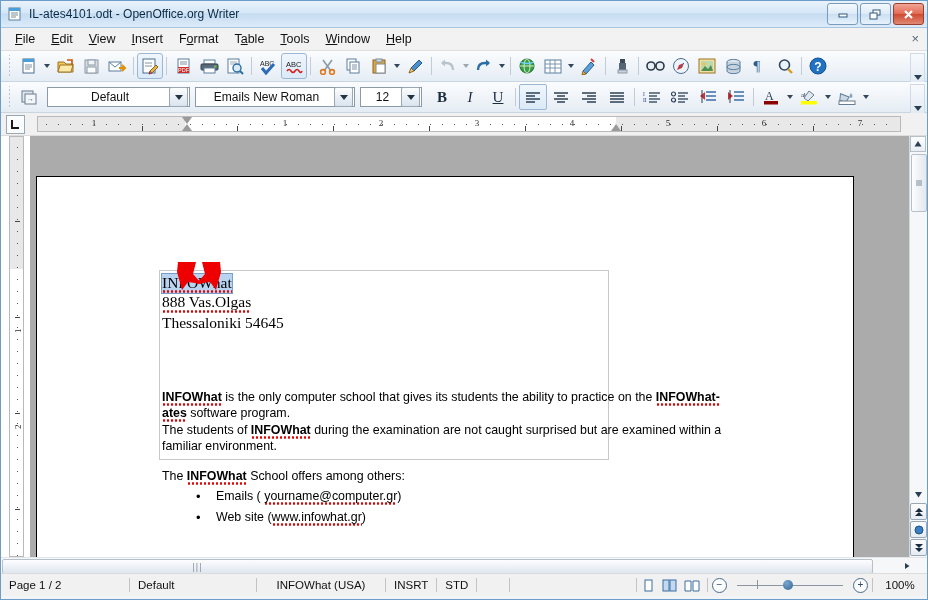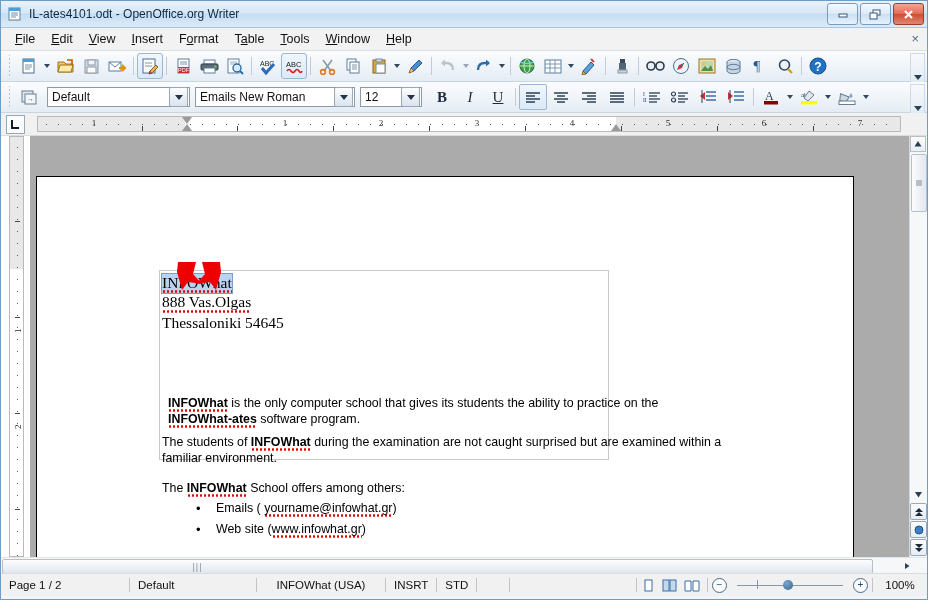--- a/index.html
+++ b/index.html
@@ -29,21 +29,21 @@
   
   .menubar{height:22px;background:#f2f2f2;border-bottom:1px solid #dedede;
     display:flex;align-items:center;padding-left:6px;position:relative;}
   .menuitem{padding:2px 8px;font-size:12.5px;color:#111;cursor:default;white-space:nowrap;}
   .menuitem u{text-decoration:underline;}
   .doc-close{position:absolute;right:8px;top:3px;color:#5a6a7a;font-size:13px;}
 
   
   .toolbar{display:flex;align-items:center;position:relative;
     background:linear-gradient(to bottom,#fbfcfe,#eef3f8 60%,#e4ecf4);
-    border-bottom:1px solid #c9d6e2;}
+    border-bottom:1px solid #c9d6e2;text-align:center;}
   .tb1{height:30px;padding-left:2px;}
   .tb2{height:30px;padding-left:2px;}
   .grip{width:9px;height:22px;flex:none;margin:0 2px;
     background-image:radial-gradient(#b8c4d0 40%,transparent 41%);
     background-size:3px 4px;background-position:3px 2px;background-repeat:repeat-y;}
   .tbtn{width:24px;height:24px;display:flex;align-items:center;justify-content:center;
     flex:none;border:1px solid transparent;border-radius:2px;}
   .tbtn.active{border:1px solid #9bb7d4;border-radius:3px;
     background:linear-gradient(to bottom,#f0f6fc,#dbe9f7);}
   .tsep{width:1px;height:18px;background:#c2ccd6;margin:0 3px;flex:none;}
@@ -738,32 +738,32 @@
 
         <div class="addr" style="position:absolute;left:125px;top:96px;">
           <div>
             <span class="sel sq">INFOWhat</span>
           </div>
           <div class="sq" style="display:inline-block">888 Vas.Olgas</div>
           <div>Thessaloniki 54645</div>
         </div>
 
         <div class="body" style="position:absolute;left:125px;top:212px;width:565px;">
-          <p style="margin:6px">
+          <p style="margin:0">
             <b class="sq">INFOWhat</b><span> is the only computer school that gives its students the ability to practice on the </span><b class="sq">INFOWhat-ates</b><span> software program.</span>
           </p>
           <p style="margin:0">
             <span>The students of </span><b class="sq">INFOWhat</b><span> during the examination are not caught surprised but are examined within a familiar environment.</span>
           </p>
           <p style="margin:14px 0 0 0">
             <span>The </span><b class="sq">INFOWhat</b><span> School offers among others:</span>
           </p>
           <ul class="ul" style="margin-top:2px">
             <li>
-              <span>Emails ( </span><span class="lnk sq">yourname@infowhat.gr</span><span>)</span>
+              <span>Emails ( </span><span class="lnk sq">yourname@computer.gr</span><span>)</span>
             </li>
             <li>
               <span>Web site (</span><span class="lnk sq">www.infowhat.gr</span><span>)</span>
             </li>
           </ul>
         </div>
 
         <div class="arrow-annot" style="left:139px;top:83px;">
           <svg width="46" height="36" viewBox="0 0 46 36">
             <path d="M2 2 L20 2 L17 14 L26 24 L12 22 L6 30 L1 12 Z" fill="#ee0000"></path>

